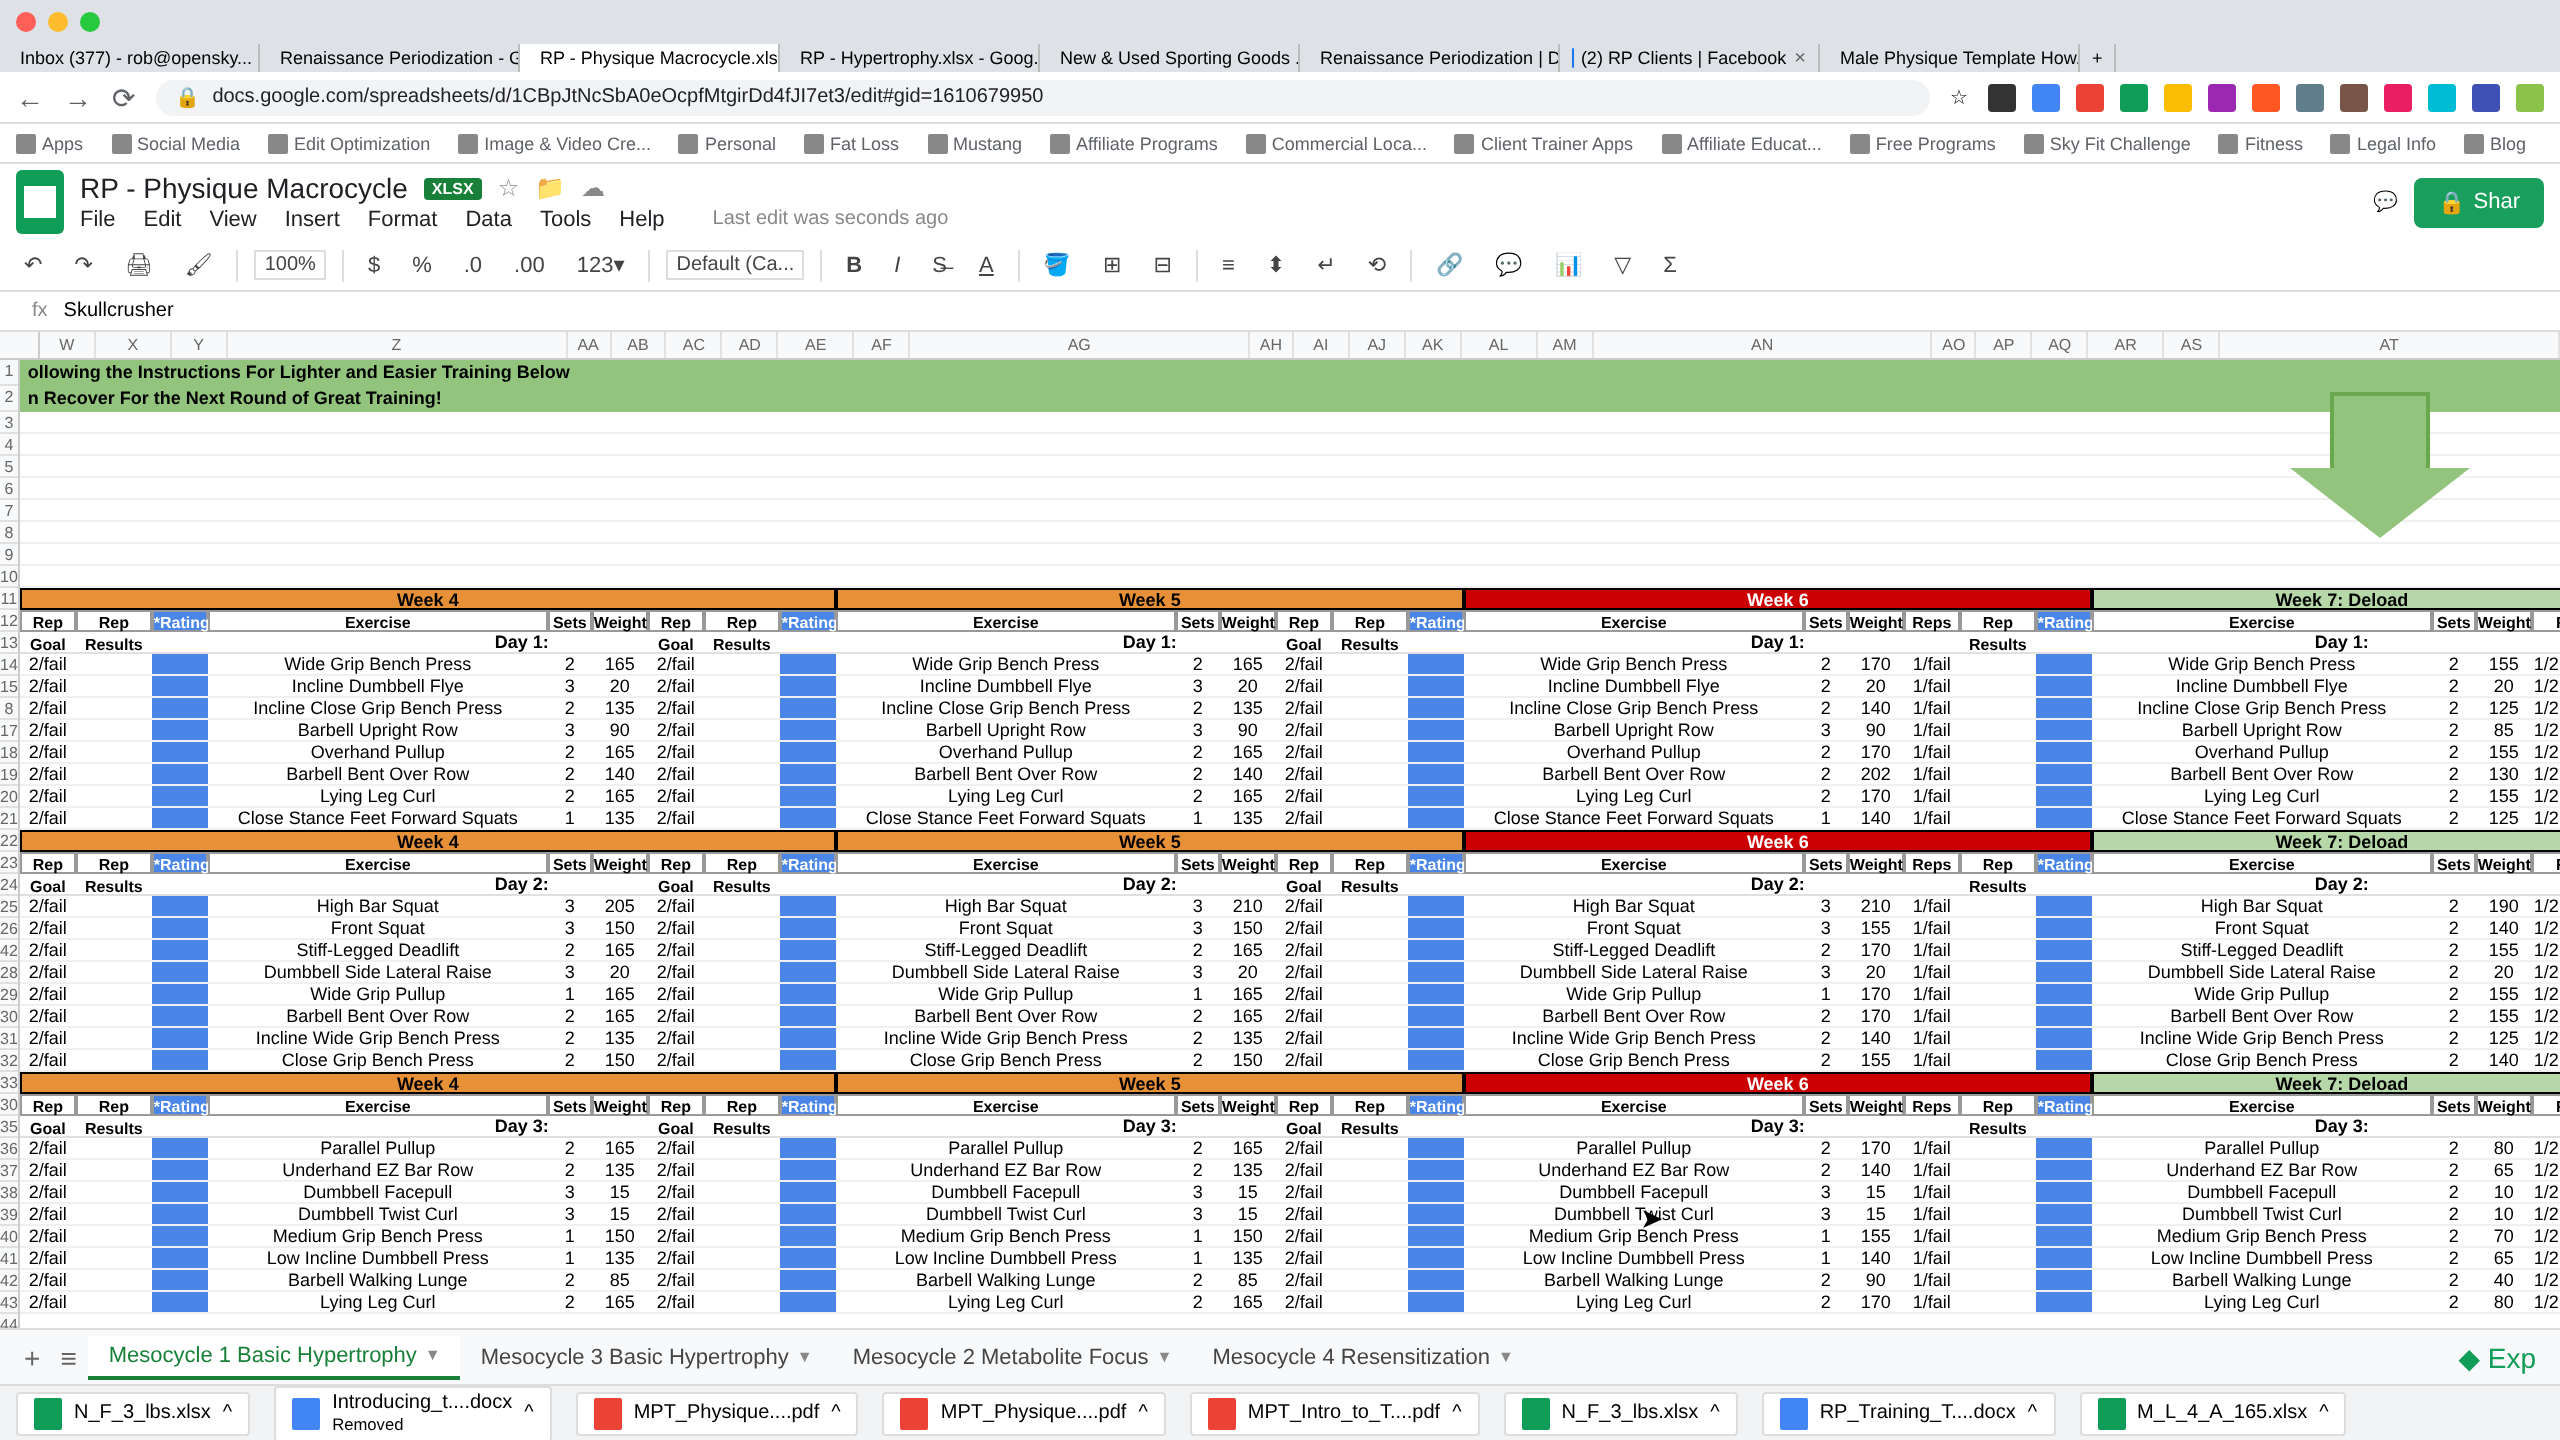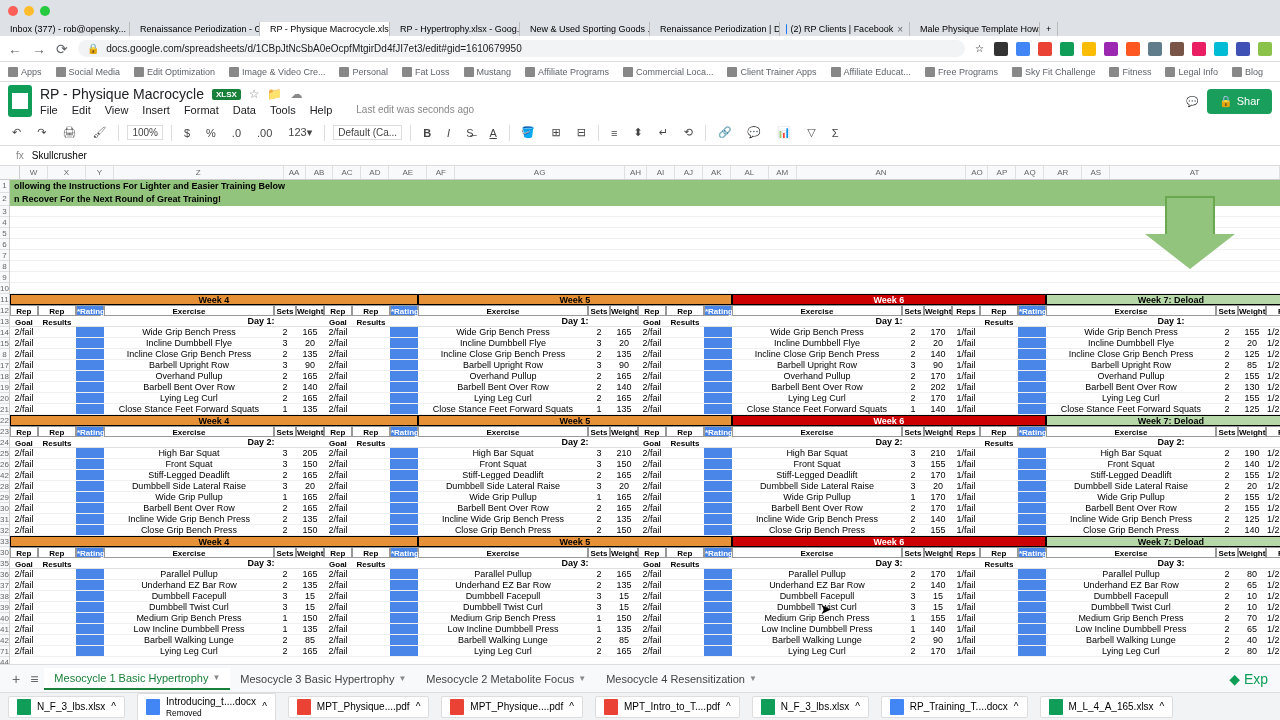--- a/index.html
+++ b/index.html
@@ -380,21 +380,21 @@
         <div class="row-h">33</div>
         <div class="row-h">30</div>
         <div class="row-h">35</div>
         <div class="row-h">36</div>
         <div class="row-h">37</div>
         <div class="row-h">38</div>
         <div class="row-h">39</div>
         <div class="row-h">40</div>
         <div class="row-h">41</div>
         <div class="row-h">42</div>
-        <div class="row-h">71</div>
+        <div class="row-h">43</div>
         <div class="row-h">44</div>
         <div class="row-h">45</div>
       </div>
     <div class="cells" id="cells-area">
         <div class="instruction-row green-bg">ollowing the Instructions For Lighter and Easier Training Below</div>
         <div class="instruction-row green-bg">n Recover For the Next Round of Great Training!</div>
         <div class="empty-row"></div>
         <div class="empty-row"></div>
         <div class="empty-row"></div>
         <div class="empty-row"></div>

